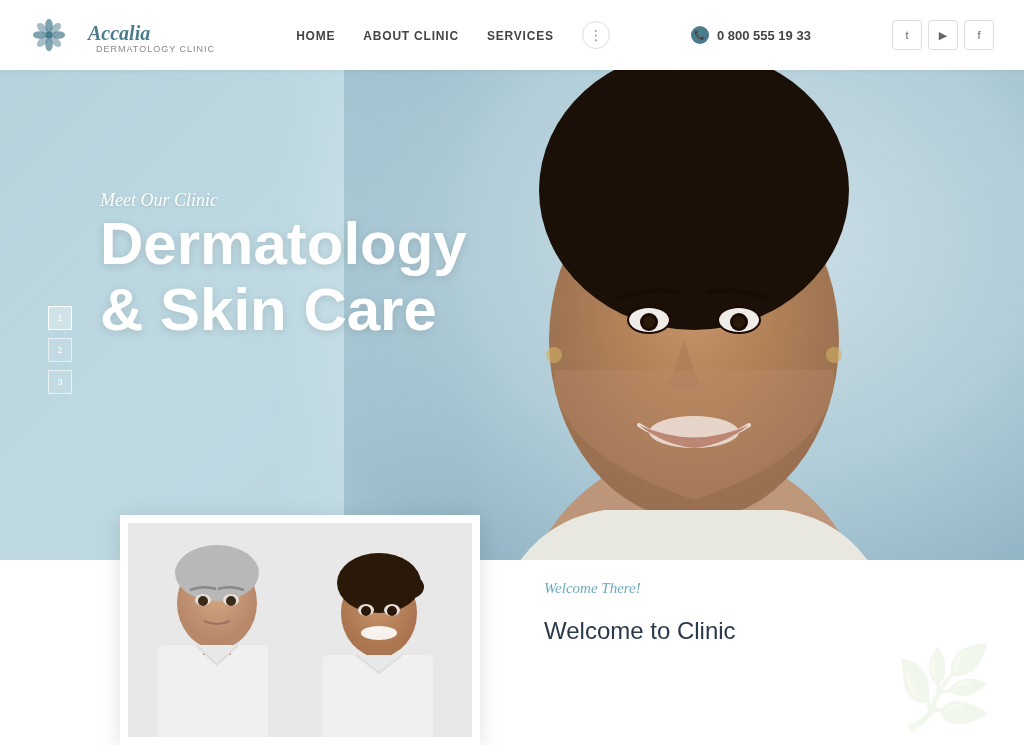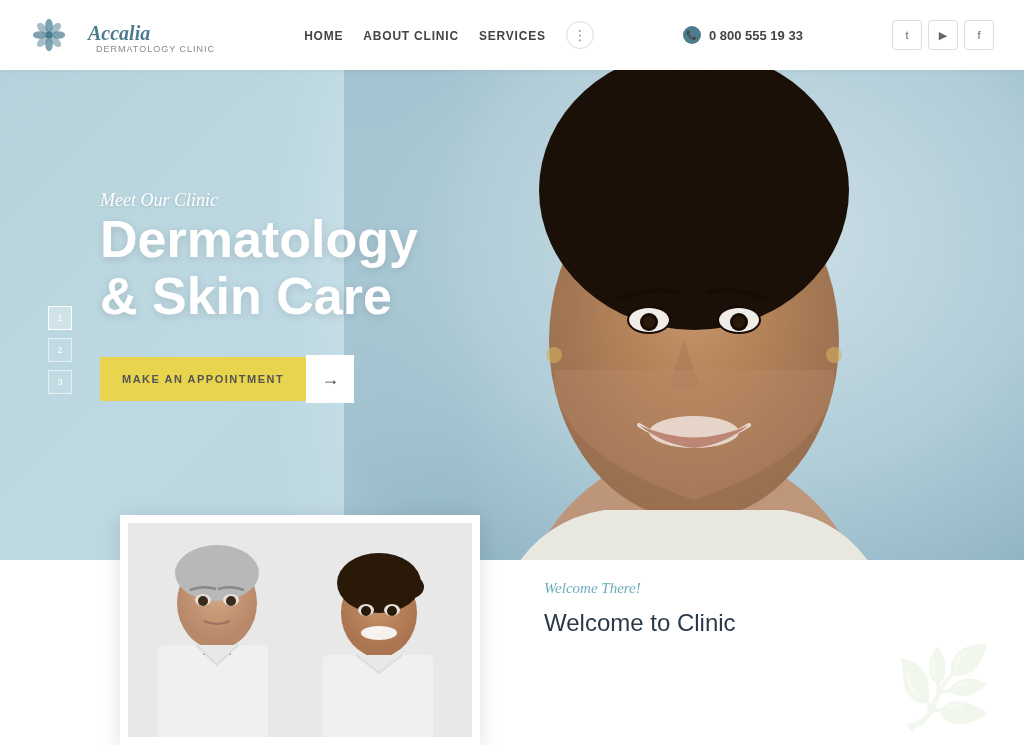--- a/index.html
+++ b/index.html
@@ -42,21 +42,21 @@
     .logo-sub {
       font-size: 9px;
       color: #888;
       letter-spacing: 1px;
       text-transform: uppercase;
       padding-left: 8px;
     }
     .nav-links {
       display: flex;
       align-items: center;
-      gap: 20px;
+      gap: 28px;
       list-style: none;
     }
     .nav-links li a {
       font-size: 12px;
       font-weight: 600;
       text-decoration: none;
       color: #444;
       letter-spacing: 0.8px;
       text-transform: uppercase;
     }
@@ -132,21 +132,21 @@
     }
     .hero-tagline {
       font-size: 18px;
       color: #fff;
       font-style: italic;
       font-family: Georgia, serif;
       margin-bottom: 0;
       text-shadow: 0 1px 3px rgba(0,0,0,0.15);
     }
     .hero-title {
-      font-size: 52px;
+      font-size: 60px;
       font-weight: 700;
       color: #fff;
       line-height: 1.1;
       margin-bottom: 30px;
       text-shadow: 0 2px 8px rgba(0,0,0,0.12);
     }
     .hero-btn {
       display: inline-flex;
       align-items: center;
       gap: 0;
@@ -236,21 +236,21 @@
       width: 520px;
       height: 185px;
       padding: 20px 40px;
       background: #fff;
     }
     .welcome-tagline {
       font-size: 15px;
       color: #6aabbc;
       font-style: italic;
       font-family: Georgia, serif;
-      margin-bottom: 12px;
+      margin-bottom: 20px;
     }
     .welcome-title {
       font-size: 24px;
       font-weight: 400;
       color: #2a3a4a;
       line-height: 1.2;
     }
 
     
     .leaf-watermark {
@@ -389,24 +389,20 @@
       <span>3</span>
     </div>
   </div>
 
   <div class="hero-content">
     <p class="hero-tagline">Meet Our Clinic</p>
     <h1 class="hero-title">
       <span>Dermatology</span><br>
       <span>&amp; Skin Care</span>
     </h1>
-    <div class="hero-btn">
-      <div class="hero-btn-text">MAKE AN APPOINTMENT</div>
-      <div class="hero-btn-arrow">→</div>
-    </div>
   </div>
 </section>
 
 <div class="bottom-section">
 
   <div class="about-image-card">
     <div class="doctors-bg">
       <svg width="344" height="222" viewBox="0 0 344 222">
         <defs>
           <radialGradient id="skinMale" cx="50%" cy="40%" r="50%">

